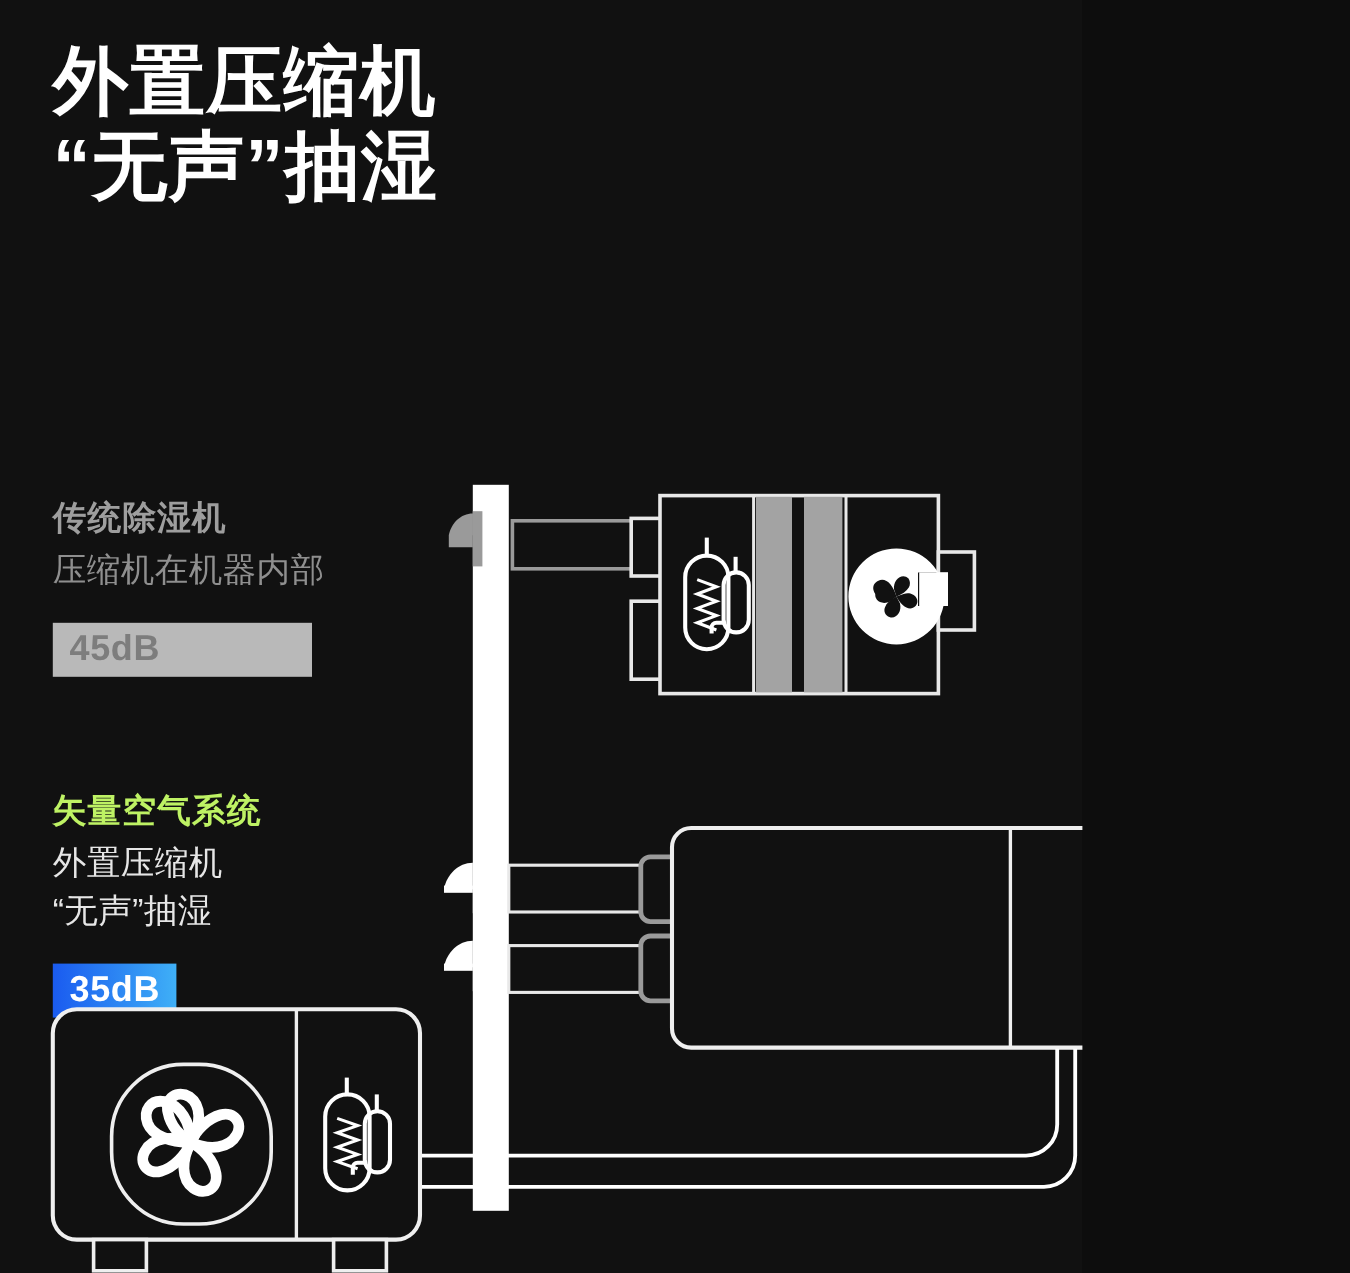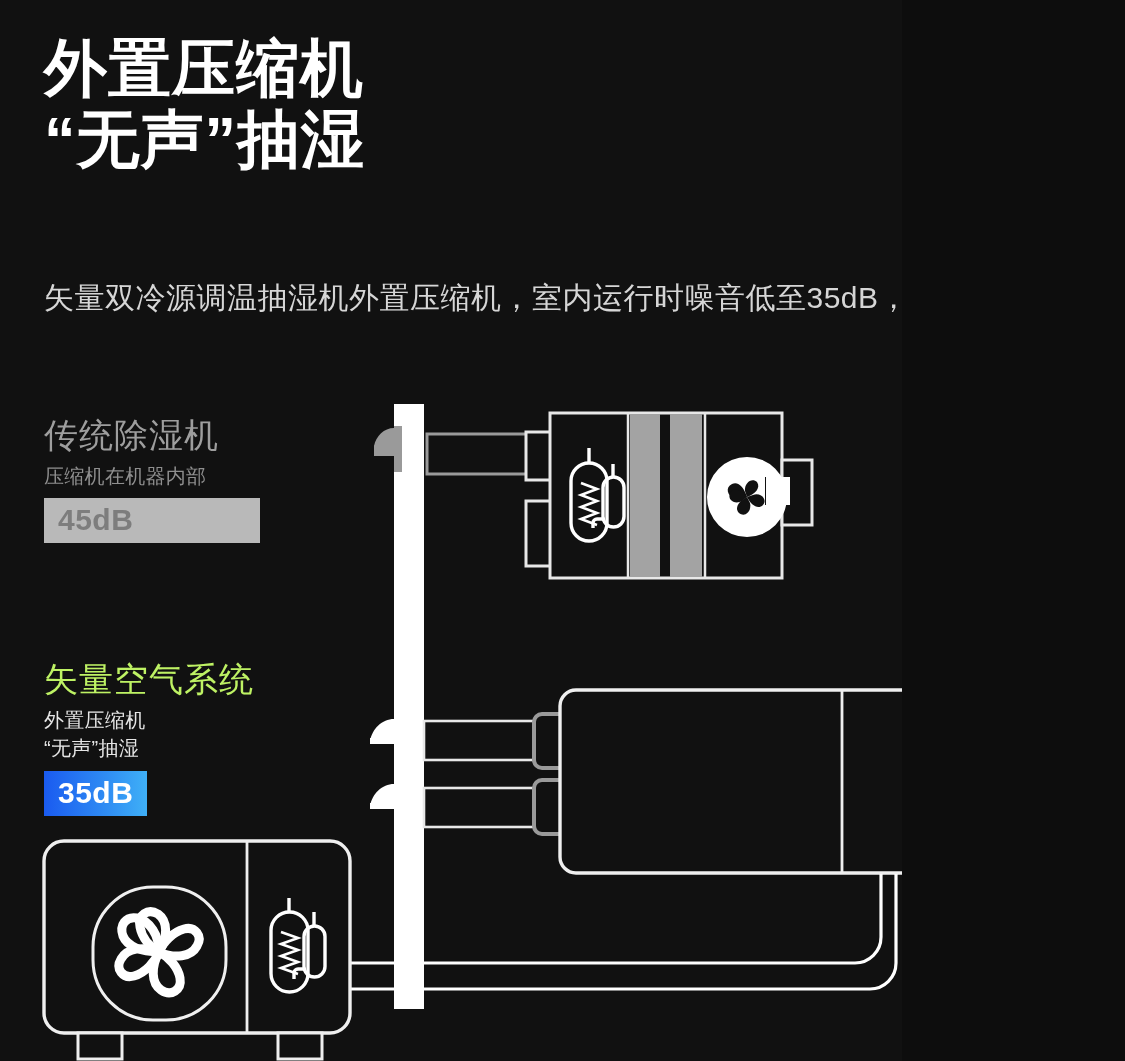--- a/index.html
+++ b/index.html
@@ -37,36 +37,36 @@
     color: #d6d6d6;
     font-size: 30px;
     font-weight: normal;
     line-height: 1.72;
     letter-spacing: 0.5px;
   }
 
   
   .cmp { position: absolute; left: 44px; }
   .cmp-title {
-    font-size: 34px;
-    font-weight: normal;
+    font-size: 28px;
+    font-weight: bold;
     letter-spacing: 1px;
     line-height: 1.15;
     margin: 0;
   }
   .cmp-line {
-    font-size: 20px;
+    font-size: 28px;
     font-weight: normal;
     line-height: 1.42;
     letter-spacing: 0.3px;
     margin: 0;
   }
   .badge {
     display: inline-block;
-    margin-top: 8px;
+    margin-top: 24px;
     padding: 5px 14px 7px 14px;
     font-size: 30px;
     font-weight: bold;
     line-height: 1.1;
     letter-spacing: 0.5px;
   }
 
   #cmp-legacy { top: 416px; }
   #cmp-legacy .cmp-title { color: #9e9e9e; }
   #cmp-legacy .cmp-line  { color: #8f8f8f; }
@@ -97,21 +97,20 @@
   }
 </style>
 </head>
 <body>
 
 <div id="page">
 
   <div class="headline">外置压缩机
 “无声”抽湿</div>
 
-  <div class="subcopy">矢量双冷源调温抽湿机外置压缩机，室内运行时噪音低至35dB，</div>
 
   <div class="cmp" id="cmp-legacy">
     <p class="cmp-title">传统除湿机</p>
     <p class="cmp-line cmp-sub">压缩机在机器内部</p>
     <span class="badge">45dB</span>
   </div>
 
   <div class="cmp" id="cmp-vector">
     <p class="cmp-title">矢量空气系统</p>
     <p class="cmp-line cmp-sub">外置压缩机</p>

